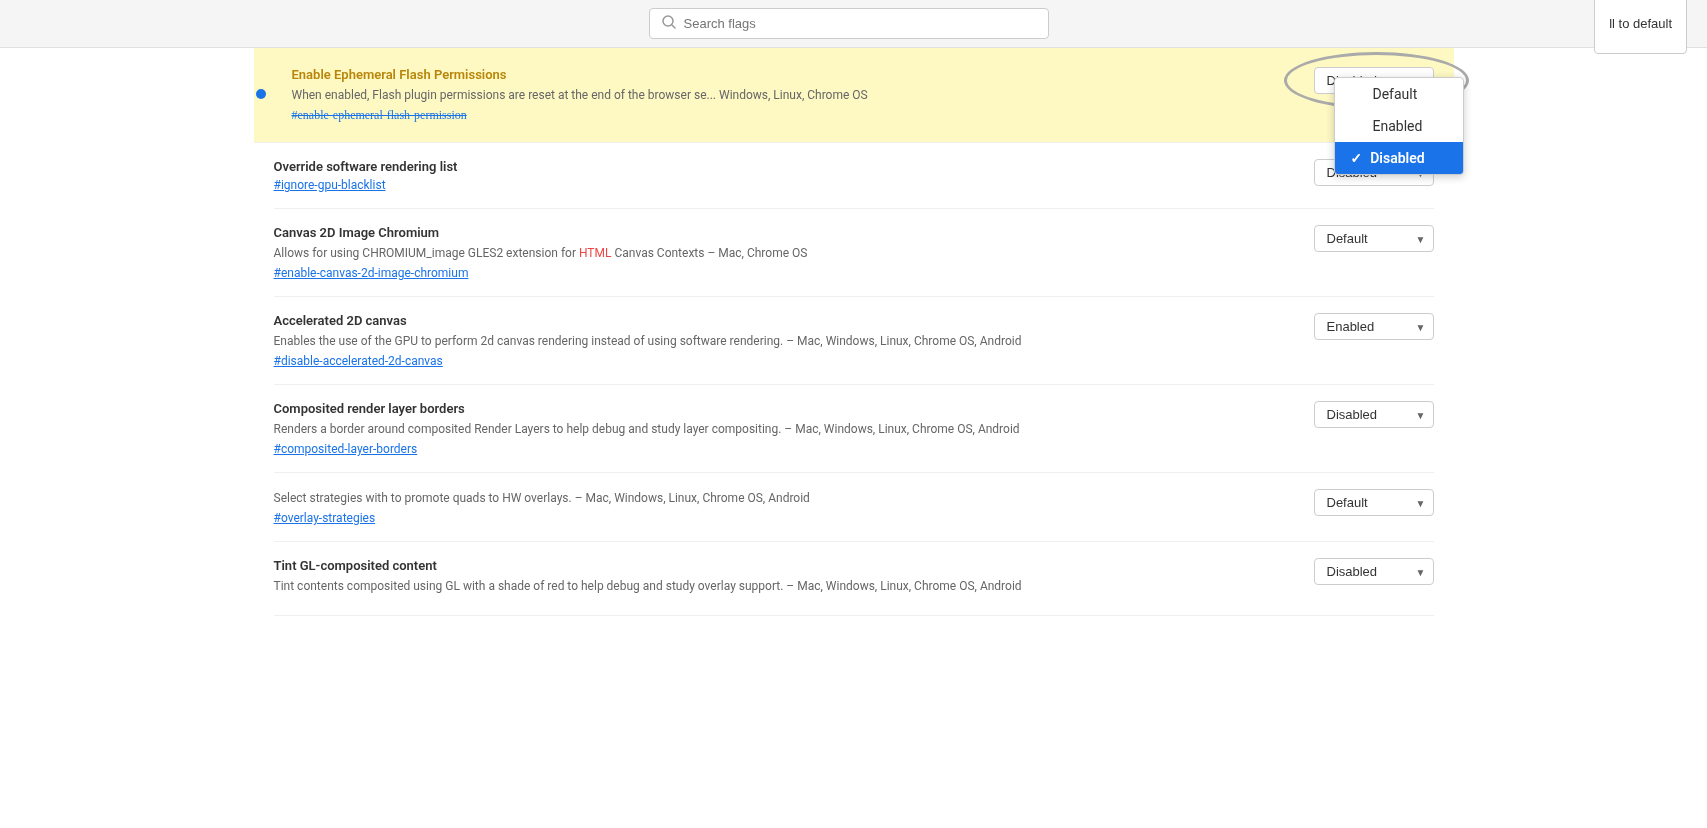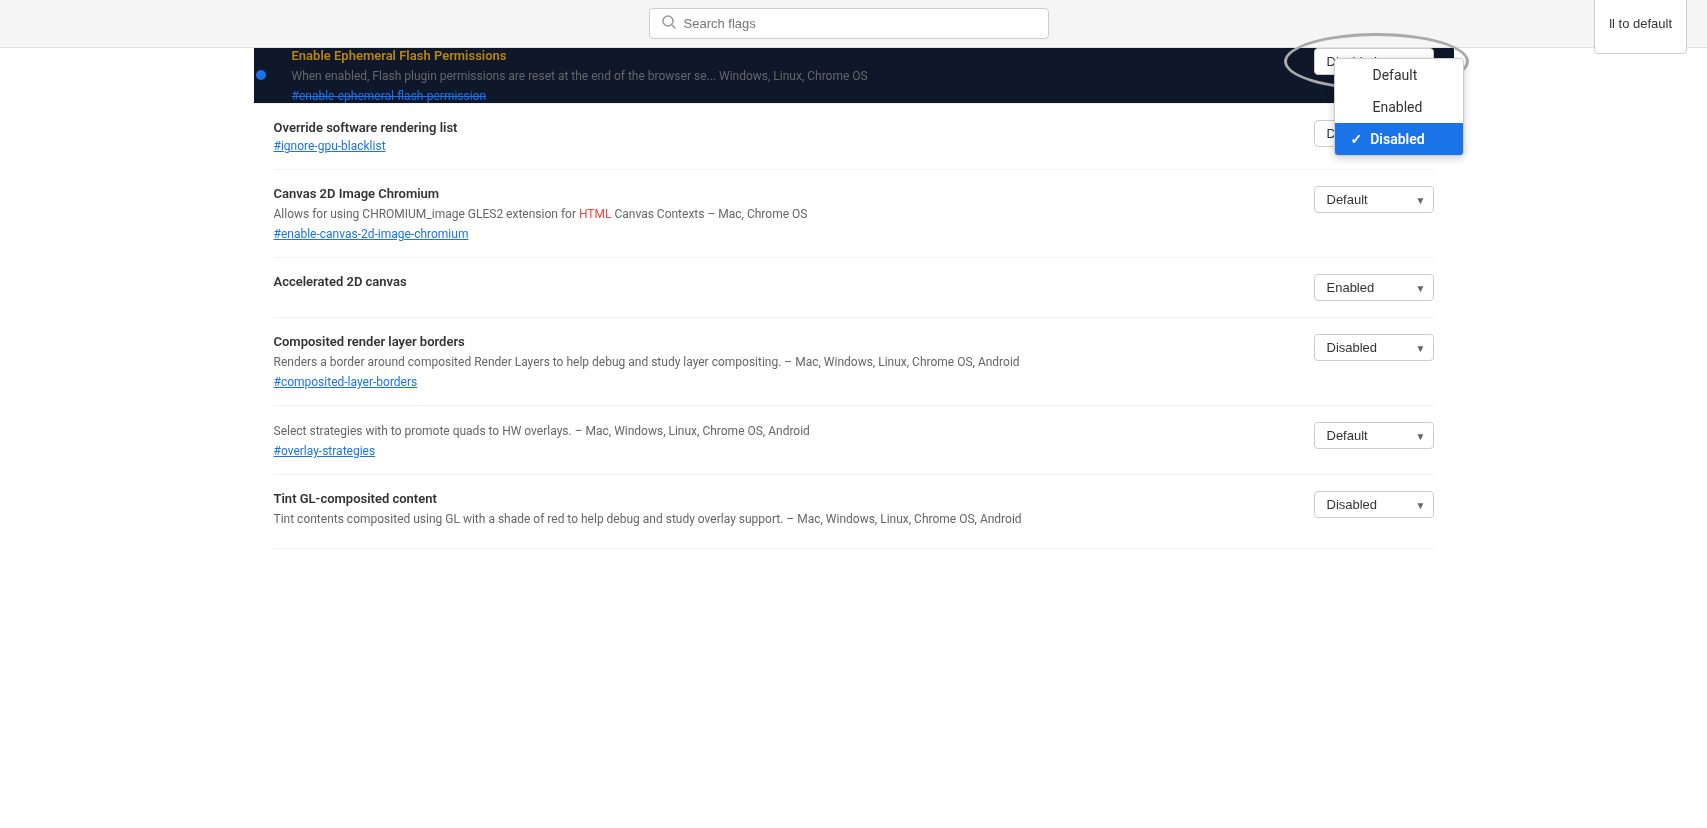--- a/index.html
+++ b/index.html
@@ -66,23 +66,23 @@
     .flag-item {
       display: flex;
       align-items: flex-start;
       justify-content: space-between;
       padding: 16px 0;
       border-bottom: 1px solid #f0f0f0;
       position: relative;
     }
 
     .flag-item.highlighted {
-      background: #0f172a;
+      background: #fef9c3;
       margin: 0 -20px;
-      padding: 0 20px;
+      padding: 19px 20px;
     }
 
     .flag-info {
       flex: 1;
       max-width: 820px;
     }
 
     .flag-indicator {
       width: 10px;
       height: 10px;
@@ -114,20 +114,21 @@
     .flag-link {
       font-size: 12px;
       color: #1a73e8;
       text-decoration: underline;
       cursor: pointer;
     }
 
     .flag-link.strikethrough {
       text-decoration: line-through;
       color: #1a73e8;
+      font-family: Liberation Serif, serif;
     }
 
     .flag-control {
       margin-left: 20px;
       flex-shrink: 0;
       position: relative;
     }
 
     .select-wrapper {
       position: relative;
@@ -265,20 +266,22 @@
         <div class="flag-info">
           <div class="flag-name">Canvas 2D Image Chromium</div>
           <div class="flag-description">Allows for using CHROMIUM_image GLES2 extension for <span class="html-link">HTML</span> Canvas Contexts – Mac, Chrome OS</div>
           <div class="flag-link">#enable-canvas-2d-image-chromium</div>
         </div>
         <div class="flag-control" style="position: relative;"><div class="select-wrapper"><select class="flag-select"><option value="Default">Default</option><option value="Enabled">Enabled</option><option value="Disabled">Disabled</option></select><span class="select-arrow">▼</span></div></div>
       </div>
       <div class="flag-item">
         <div class="flag-info">
           <div class="flag-name">Accelerated 2D canvas</div>
+          <div class="flag-description">Enables the use of the GPU to perform 2d canvas rendering instead of using software rendering. – Mac, Windows, Linux, Chrome OS, Android</div>
+          <div class="flag-link">#disable-accelerated-2d-canvas</div>
         </div>
         <div class="flag-control" style="position: relative;"><div class="select-wrapper"><select class="flag-select"><option value="Default">Default</option><option value="Enabled" selected="">Enabled</option><option value="Disabled">Disabled</option></select><span class="select-arrow">▼</span></div></div>
       </div>
       <div class="flag-item">
         <div class="flag-info">
           <div class="flag-name">Composited render layer borders</div>
           <div class="flag-description">Renders a border around composited Render Layers to help debug and study layer compositing. – Mac, Windows, Linux, Chrome OS, Android</div>
           <div class="flag-link">#composited-layer-borders</div>
         </div>
         <div class="flag-control" style="position: relative;"><div class="select-wrapper"><select class="flag-select"><option value="Default">Default</option><option value="Enabled">Enabled</option><option value="Disabled" selected="">Disabled</option></select><span class="select-arrow">▼</span></div></div>

